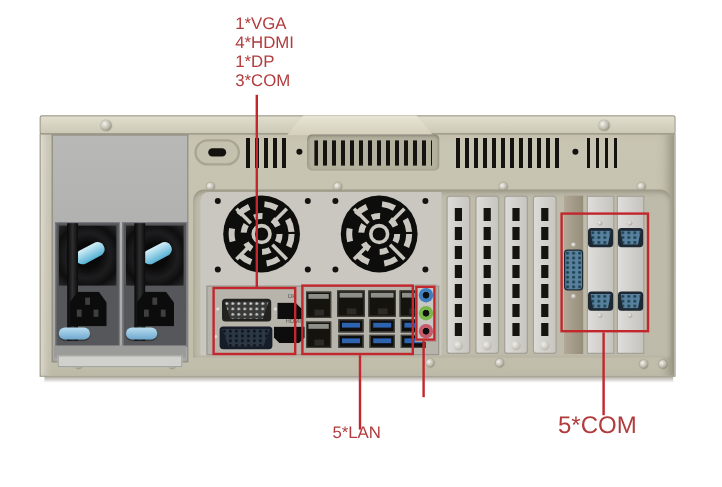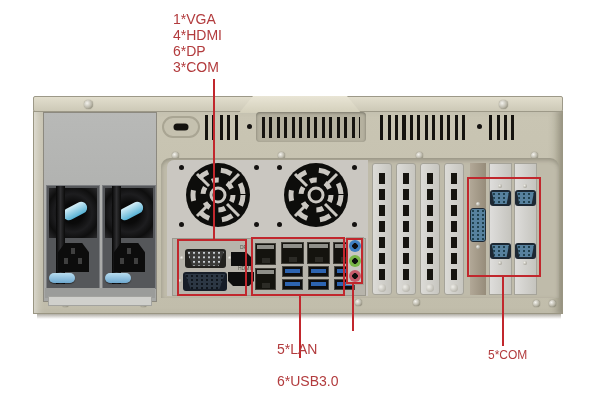--- a/index.html
+++ b/index.html
@@ -288,35 +288,34 @@
       <div class="face"></div>
     </div>
   <div class="abs dsub" style="left:515px;top:243px;width:21px;height:16px">
       <div class="face"></div>
     </div>
   <div class="abs hexscrew" style="left:498px;top:184px"></div>
   <div class="abs hexscrew" style="left:523px;top:184px"></div>
   <div class="abs hexscrew" style="left:498px;top:261px"></div>
   <div class="abs hexscrew" style="left:523px;top:261px"></div>
 
-  <div class="abs ann-text" style="left:173px;top:11px">
+  <div class="abs ann-text" style="left:196px;top:11px">
     <div>1*VGA</div>
     <div>4*HDMI</div>
-    <div>6*DP</div>
+    <div>1*DP</div>
     <div>3*COM</div>
   </div>
   <div class="abs ann-line" style="left:213px;top:79px;height:161px"></div>
 
   <div class="abs ann-rect" style="left:177px;top:239px;width:70px;height:57px"></div>
   <div class="abs ann-rect" style="left:251px;top:237px;width:94px;height:59px"></div>
   <div class="abs ann-rect" style="left:346px;top:238px;width:17px;height:46px"></div>
   <div class="abs ann-rect" style="left:467px;top:177px;width:74px;height:100px"></div>
 
   <div class="abs ann-line" style="left:299px;top:296px;height:62px"></div>
-  <div class="abs ann-text" style="left:277px;top:341px">5*LAN</div>
-  <div class="abs ann-text" style="left:277px;top:373px">6*USB3.0</div>
+  <div class="abs ann-text" style="left:277px;top:352px">5*LAN</div>
 
   <div class="abs ann-line" style="left:352px;top:284px;height:47px"></div>
 
   <div class="abs ann-line" style="left:502px;top:277px;height:69px"></div>
-  <div class="abs ann-text" style="left:488px;top:347px;font-size:12px">5*COM</div>
+  <div class="abs ann-text" style="left:465px;top:347px;font-size:20px">5*COM</div>
 
 </div>
 
 </body></html>

